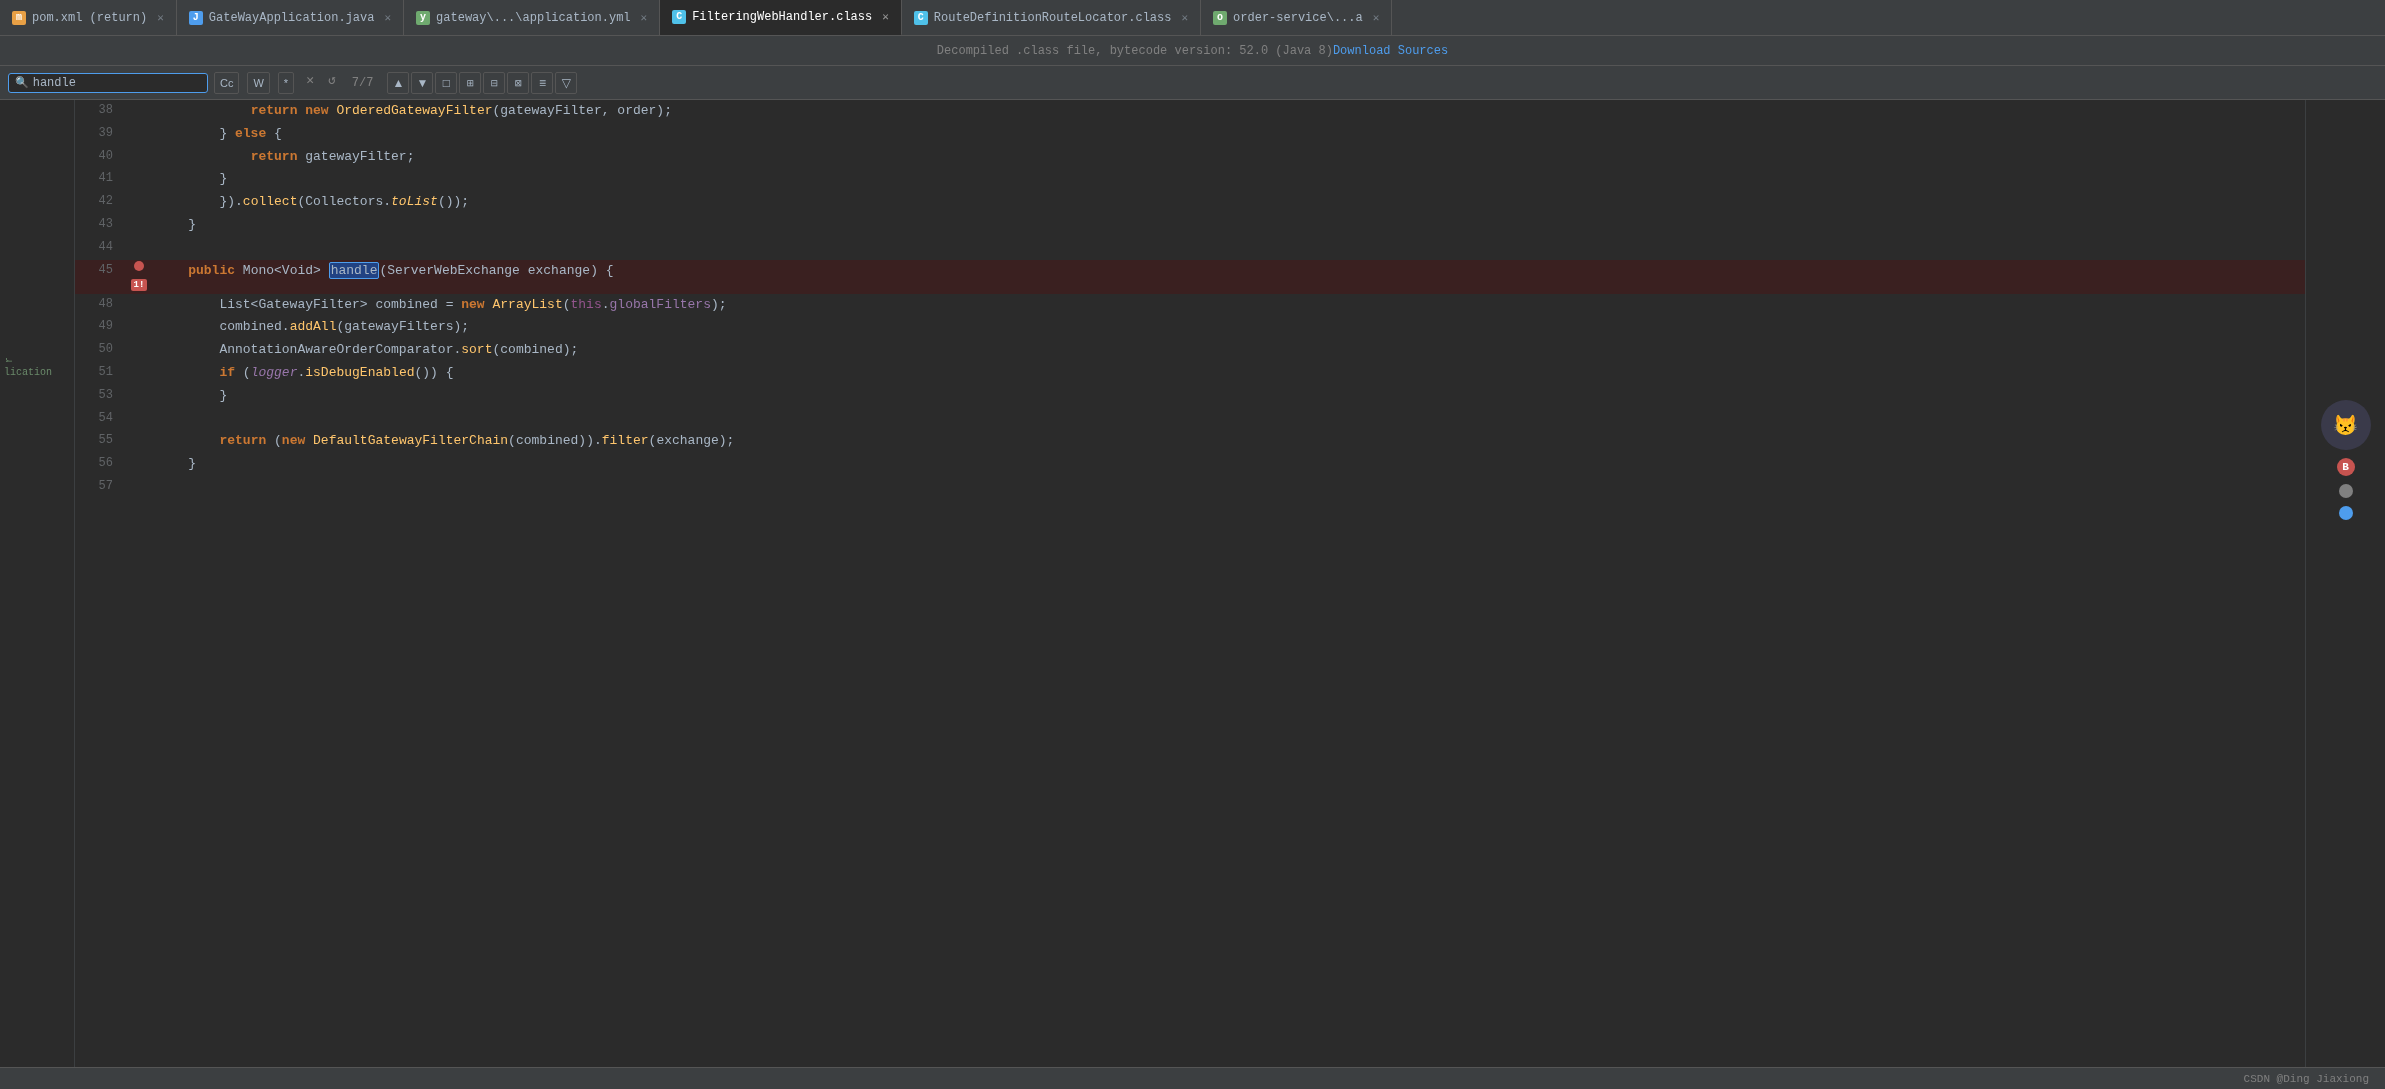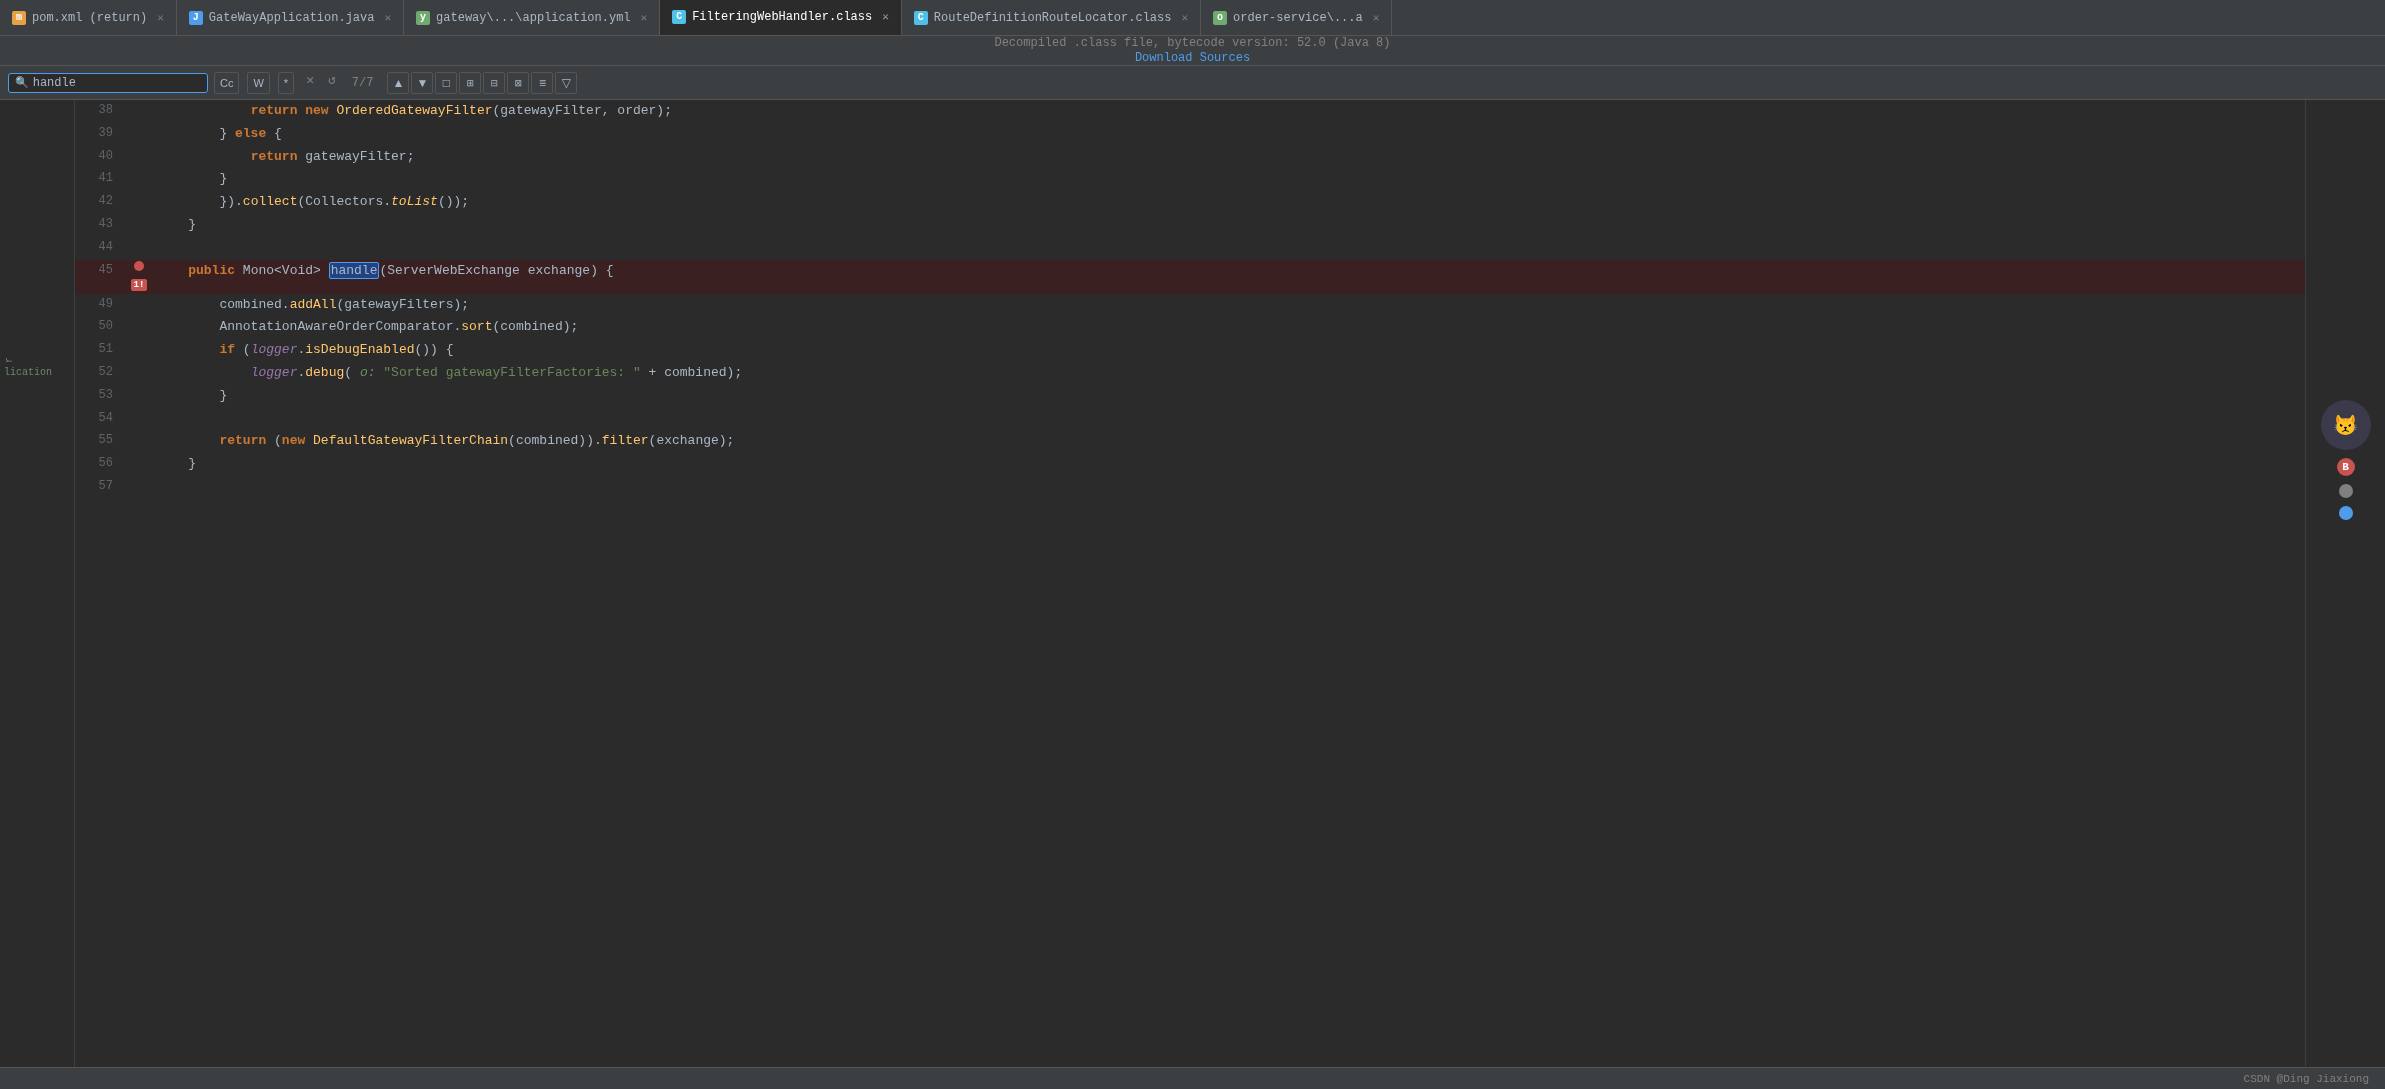--- a/index.html
+++ b/index.html
@@ -59,28 +59,27 @@
       margin-left: 4px;
       opacity: 0.5;
       cursor: pointer;
       font-size: 11px;
     }
 
     
     .info-bar {
       display: flex;
       align-items: center;
-      justify-content: space-between;
+      justify-content: center;
       background: #3c3f41;
       padding: 0 16px;
       height: 30px;
       border-bottom: 1px solid #555;
       font-size: 12px;
       color: #808080;
-      flex-direction: column;
     }
     .download-sources {
       color: #4e9ded;
       cursor: pointer;
       font-size: 12px;
     }
 
     
     .search-bar {
       display: flex;
@@ -391,38 +390,38 @@
               <td class="line-num">44</td>
               <td class="line-gutter"></td>
               <td class="line-code">&nbsp;</td>
             </tr>
             <tr style="background: rgb(58, 32, 32);">
               <td class="line-num">45</td>
               <td class="line-gutter"><span class="breakpoint"></span><span class="debug-badge">1!</span></td>
               <td class="line-code">    <span class="kw">public</span> Mono&lt;Void&gt; <span class="highlighted">handle</span>(ServerWebExchange <span class="var">exchange</span>) {</td>
             </tr>
             <tr>
+              <td class="line-num">48</td>
+              <td class="line-gutter"></td>
+              <td class="line-code">        List&lt;GatewayFilter&gt; <span class="var">combined</span> = <span class="kw">new</span> <span class="method">ArrayList</span>(<span class="this">this</span>.<span class="field">globalFilters</span>);</td>
+            </tr>
+            <tr>
               <td class="line-num">49</td>
               <td class="line-gutter"></td>
               <td class="line-code">        <span class="var">combined</span>.<span class="method">addAll</span>(<span class="var">gatewayFilters</span>);</td>
             </tr>
             <tr>
               <td class="line-num">50</td>
               <td class="line-gutter"></td>
               <td class="line-code">        AnnotationAwareOrderComparator.<span class="method">sort</span>(<span class="var">combined</span>);</td>
             </tr>
             <tr>
               <td class="line-num">51</td>
               <td class="line-gutter"></td>
               <td class="line-code">        <span class="kw">if</span> (<span class="field" style="font-style:italic;">logger</span>.<span class="method">isDebugEnabled</span>()) {</td>
-            </tr>
-            <tr>
-              <td class="line-num">52</td>
-              <td class="line-gutter"></td>
-              <td class="line-code">            <span class="field" style="font-style:italic;">logger</span>.<span class="method">debug</span>( <span class="comment">o:</span> <span class="string">"Sorted gatewayFilterFactories: "</span> + <span class="var">combined</span>);</td>
             </tr>
             <tr>
               <td class="line-num">53</td>
               <td class="line-gutter"></td>
               <td class="line-code">        }</td>
             </tr>
             <tr>
               <td class="line-num">54</td>
               <td class="line-gutter"></td>
               <td class="line-code">&nbsp;</td>

